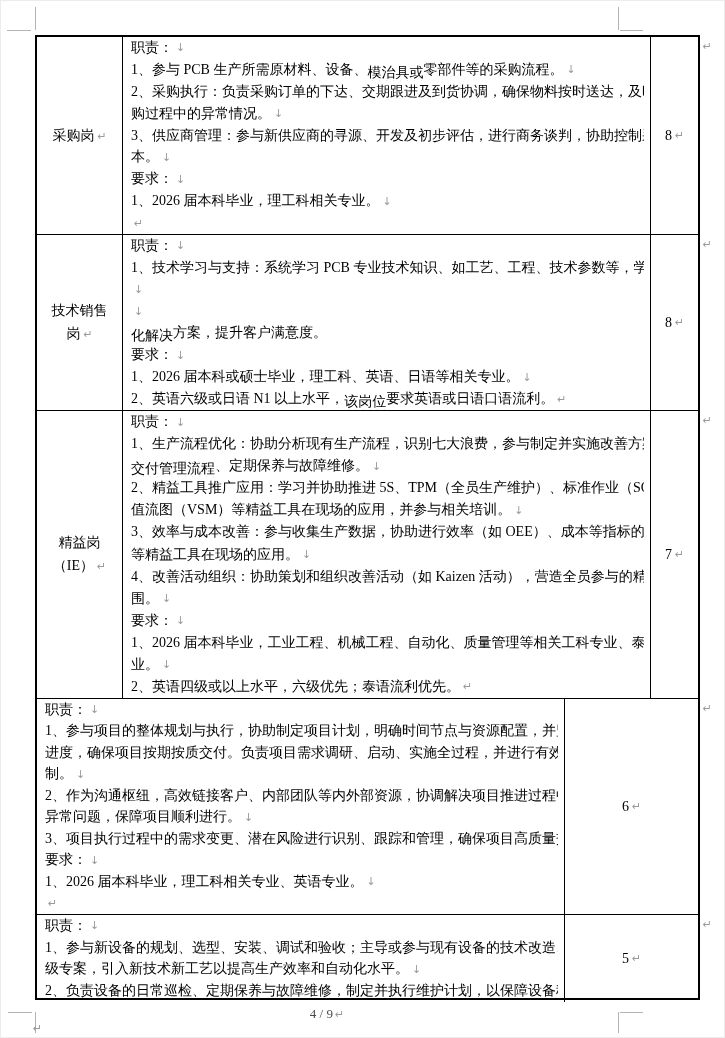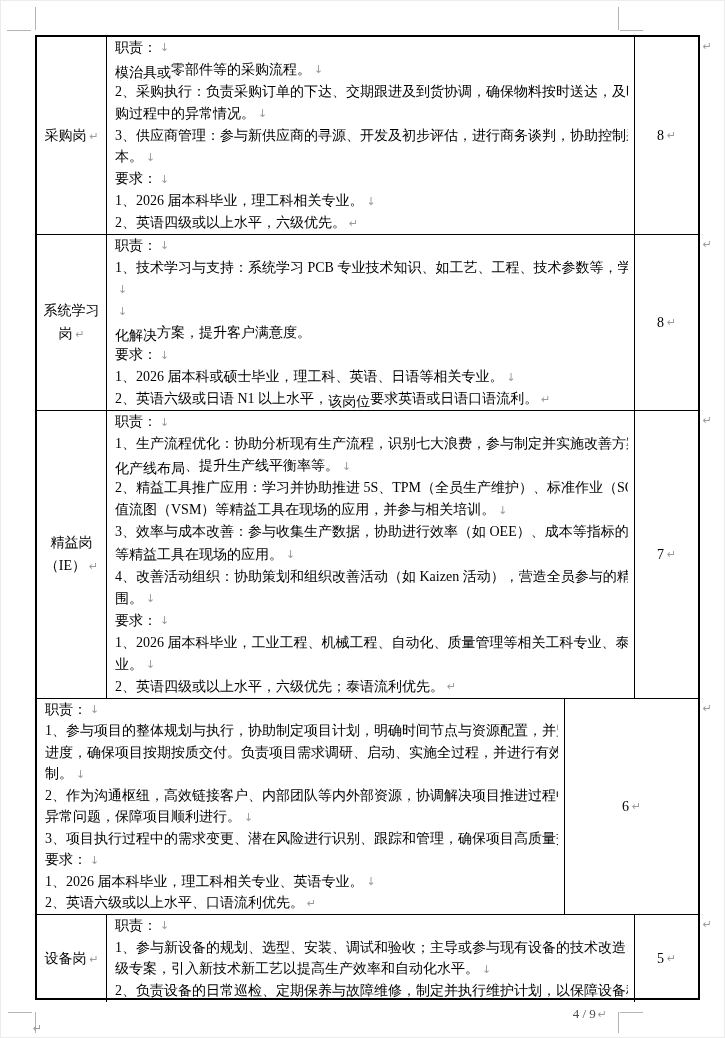--- a/index.html
+++ b/index.html
@@ -14,37 +14,37 @@
 
   
   .jobtable{
     position:absolute;left:35px;top:35px;width:665px;height:965px;
     border:2px solid #000;box-sizing:border-box;display:flex;flex-direction:column;background:#fff;
   }
   .row{display:flex;border-bottom:1px solid #000;box-sizing:border-box;position:relative;flex:0 0 auto;overflow:visible;}
   .row:last-child{border-bottom:none;}
   .cell{box-sizing:border-box;overflow:hidden;}
   .cell-label{
-    width:70px;border-right:1px solid #000;display:flex;flex-direction:column;
+    width:86px;border-right:1px solid #000;display:flex;flex-direction:column;
     align-items:center;justify-content:center;text-align:center;font-size:14px;line-height:23px;
   }
   .cell-desc{width:528px;border-right:1px solid #000;display:flex;flex-direction:column;padding:0 6px 0 8px;}
   .tline{flex:1 1 0;display:flex;align-items:center;white-space:pre;overflow:hidden;font-size:14px;min-height:0;}
   .cell-count{flex:1;display:flex;align-items:center;justify-content:center;font-size:14px;}
 
   .sq{
     text-decoration:underline;text-decoration-style:wavy;
     text-decoration-color:var(--sq-color,#3b6fd4);text-decoration-thickness:1px;text-underline-offset:3px;margin-top:6px;
   }
   .mark{color:#9a9a9a;font-size:11px;margin-left:3px;font-family:"DejaVu Sans","Liberation Sans",sans-serif;flex:0 0 auto;}
   .pmark{color:#9a9a9a;font-size:11px;margin-left:2px;font-family:"DejaVu Sans","Liberation Sans",sans-serif;}
   .row-end{position:absolute;right:-14px;top:3px;margin:0;}
 
   .footer{
-    position:absolute;left:23px;top:1006px;width:584px;text-align:right;
+    position:absolute;left:35px;top:1006px;width:584px;text-align:center;
     font-size:13px;color:#4a4a4a;
   }
   .stray-pilcrow{position:absolute;left:33px;top:1022px;color:#9a9a9a;font-size:11px;
     font-family:"DejaVu Sans","Liberation Sans",sans-serif;}
 </style>
 </head>
 <body>
 
 <div class="page-frame"></div>
 
@@ -57,38 +57,38 @@
 <div class="crop" style="left:618px;top:1012px;width:1px;height:21px;"></div>
 <div class="crop" style="left:620px;top:1012px;width:23px;height:1px;"></div>
 
 <div class="jobtable">
     <div class="row" style="height: 198px;">
       <div class="cell cell-label">
         <div class="label-line"><span>采购岗</span><span class="mark">↵</span></div>
       </div>
       <div class="cell cell-desc">
         <div class="tline"><span>职责：</span><span class="mark">↓</span></div>
-        <div class="tline"><span class="sq">模治具或</span><span>零部件等的采购流程。</span><span class="mark">↓</span></div>
+        <div class="tline"><span>1、参与 PCB 生产所需原材料、设备、</span><span class="sq">模治具或</span><span>零部件等的采购流程。</span><span class="mark">↓</span></div>
         <div class="tline"><span>2、采购执行：负责采购订单的下达、交期跟进及到货协调，确保物料按时送达，及时处理采</span></div>
         <div class="tline"><span>购过程中的异常情况。</span><span class="mark">↓</span></div>
         <div class="tline"><span>3、供应商管理：参与新供应商的寻源、开发及初步评估，进行商务谈判，协助控制采购成</span></div>
         <div class="tline"><span>本。</span><span class="mark">↓</span></div>
         <div class="tline"><span>要求：</span><span class="mark">↓</span></div>
         <div class="tline"><span>1、2026 届本科毕业，理工科相关专业。</span><span class="mark">↓</span></div>
-        <div class="tline"><span>2、英语四级或以上水平，六级优先。</span><span class="mark">↵</span></div>
+        <div class="tline"><span class="mark">↵</span></div>
       </div>
       <div class="cell cell-count">
         <span>8</span>
         <span class="mark">↵</span>
       </div>
       <span class="mark row-end">↵</span>
     </div>
     <div class="row" style="height: 176px;">
       <div class="cell cell-label">
-        <div class="label-line"><span>系统学习</span></div>
+        <div class="label-line"><span>技术销售</span></div>
         <div class="label-line"><span>岗</span><span class="mark">↵</span></div>
       </div>
       <div class="cell cell-desc">
         <div class="tline"><span>职责：</span><span class="mark">↓</span></div>
         <div class="tline"><span>1、技术学习与支持：系统学习 PCB 专业技术知识、如工艺、工程、技术参数等，学习项目管</span></div>
         <div class="tline"><span class="mark">↓</span></div>
         <div class="tline"><span class="mark">↓</span></div>
         <div class="tline"><span class="sq">化解决</span><span>方案，提升客户满意度。 </span></div>
         <div class="tline"><span>要求：</span><span class="mark">↓</span></div>
         <div class="tline"><span>1、2026 届本科或硕士毕业，理工科、英语、日语等相关专业。</span><span class="mark">↓</span></div>
@@ -101,21 +101,21 @@
       <span class="mark row-end">↵</span>
     </div>
     <div class="row" style="height: 288px;">
       <div class="cell cell-label">
         <div class="label-line"><span>精益岗</span></div>
         <div class="label-line"><span>（IE）</span><span class="mark">↵</span></div>
       </div>
       <div class="cell cell-desc">
         <div class="tline"><span>职责：</span><span class="mark">↓</span></div>
         <div class="tline"><span>1、生产流程优化：协助分析现有生产流程，识别七大浪费，参与制定并实施改善方案，如</span></div>
-        <div class="tline"><span class="sq">化产线布局</span><span>、提升生产线平衡率等。</span><span class="mark">↓</span></div>
+        <div class="tline"><span class="sq">交付管理流程</span><span>、定期保养与故障维修。</span><span class="mark">↓</span></div>
         <div class="tline"><span>2、精益工具推广应用：学习并协助推进 5S、TPM（全员生产维护）、标准作业（SOP）、价</span></div>
         <div class="tline"><span>值流图（VSM）等精益工具在现场的应用，并参与相关培训。</span><span class="mark">↓</span></div>
         <div class="tline"><span>3、效率与成本改善：参与收集生产数据，协助进行效率（如 OEE）、成本等指标的分析，支</span></div>
         <div class="tline"><span>等精益工具在现场的应用。</span><span class="mark">↓</span></div>
         <div class="tline"><span>4、改善活动组织：协助策划和组织改善活动（如 Kaizen 活动），营造全员参与的精益氛</span></div>
         <div class="tline"><span>围。</span><span class="mark">↓</span></div>
         <div class="tline"><span>要求：</span><span class="mark">↓</span></div>
         <div class="tline"><span>1、2026 届本科毕业，工业工程、机械工程、自动化、质量管理等相关工科专业、泰语专</span></div>
         <div class="tline"><span>业。</span><span class="mark">↓</span></div>
         <div class="tline"><span>2、英语四级或以上水平，六级优先；泰语流利优先。</span><span class="mark">↵</span></div>
@@ -130,32 +130,29 @@
       <div class="cell cell-desc">
         <div class="tline"><span>职责：</span><span class="mark">↓</span></div>
         <div class="tline"><span>1、参与项目的整体规划与执行，协助制定项目计划，明确时间节点与资源配置，并监控项目</span></div>
         <div class="tline"><span>进度，确保项目按期按质交付。负责项目需求调研、启动、实施全过程，并进行有效的控</span></div>
         <div class="tline"><span>制。</span><span class="mark">↓</span></div>
         <div class="tline"><span>2、作为沟通枢纽，高效链接客户、内部团队等内外部资源，协调解决项目推进过程中出现的</span></div>
         <div class="tline"><span>异常问题，保障项目顺利进行。</span><span class="mark">↓</span></div>
         <div class="tline"><span>3、项目执行过程中的需求变更、潜在风险进行识别、跟踪和管理，确保项目高质量交付。</span></div>
         <div class="tline"><span>要求：</span><span class="mark">↓</span></div>
         <div class="tline"><span>1、2026 届本科毕业，理工科相关专业、英语专业。</span><span class="mark">↓</span></div>
-        <div class="tline"><span>2、英语六级或以上水平、口语流利优先。</span><span class="mark">↵</span></div>
+        <div class="tline"><span class="mark">↵</span></div>
       </div>
       <div class="cell cell-count">
         <span>6</span>
         <span class="mark">↵</span>
       </div>
       <span class="mark row-end">↵</span>
     </div>
     <div class="row" style="height: 87px;">
-      <div class="cell cell-label">
-        <div class="label-line"><span>设备岗</span><span class="mark">↵</span></div>
-      </div>
       <div class="cell cell-desc">
         <div class="tline"><span>职责：</span><span class="mark">↓</span></div>
         <div class="tline"><span>1、参与新设备的规划、选型、安装、调试和验收；主导或参与现有设备的技术改造、优化升</span></div>
         <div class="tline"><span>级专案，引入新技术新工艺以提高生产效率和自动化水平。</span><span class="mark">↓</span></div>
         <div class="tline"><span>2、负责设备的日常巡检、定期保养与故障维修，制定并执行维护计划，以保障设备稳定运</span></div>
       </div>
       <div class="cell cell-count">
         <span>5</span>
         <span class="mark">↵</span>
       </div>

